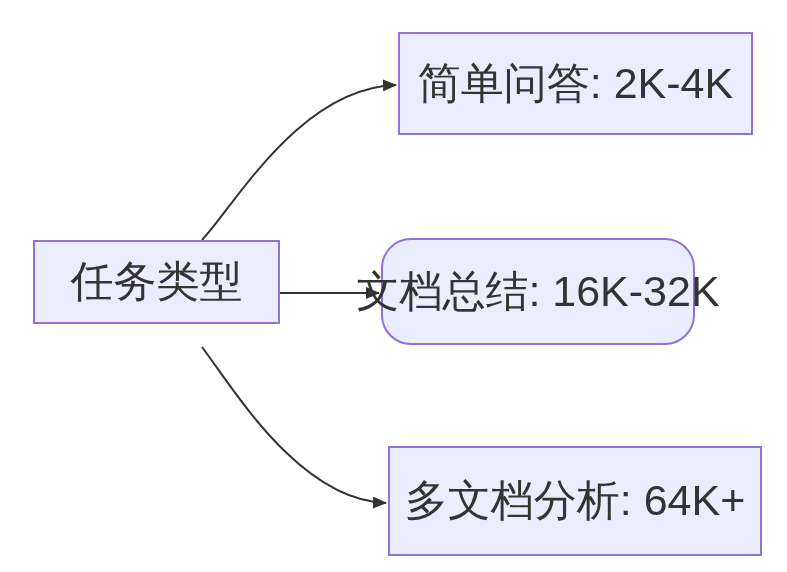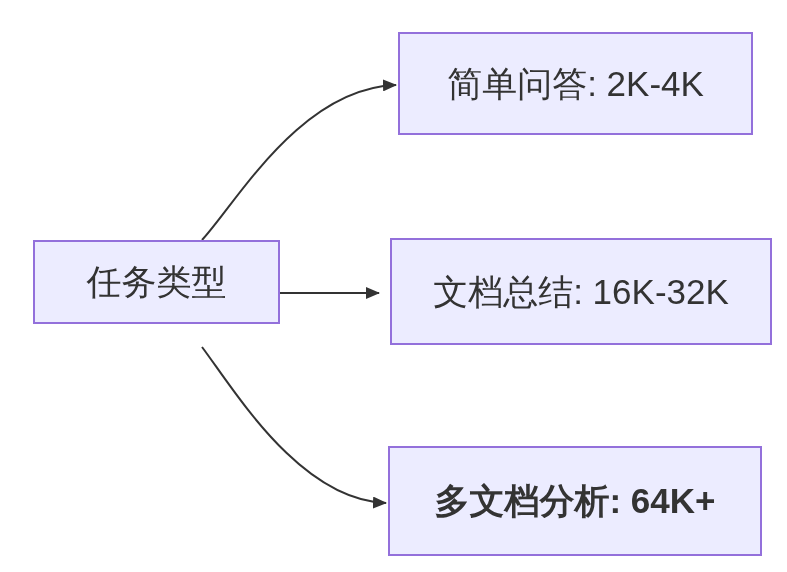--- a/index.html
+++ b/index.html
@@ -22,32 +22,32 @@
     width: 787px;
     height: 572px;
     pointer-events: none;
   }
   .node {
     position: absolute;
     box-sizing: border-box;
     background: #ECECFF;
     border: 2px solid #9370DB;
     color: #333333;
-    font-size: 35px;
+    font-size: 43px;
     line-height: 1.2;
     display: flex;
     align-items: center;
     justify-content: center;
     text-align: center;
     white-space: nowrap;
   }
   .node-root    { left: 33px;  top: 240px; width: 247px; height: 84px; }
   .node-branch1 { left: 398px; top: 32px;  width: 355px; height: 103px; }
-  .node-branch2 { left: 390px; top: 238px; width: 382px; height: 107px; }
-  .node-branch3 { left: 388px; top: 446px; width: 374px; height: 110px; font-weight: bold; }
+  .node-branch2 { left: 381px; top: 238px; width: 314px; height: 107px; border-radius: 30px; }
+  .node-branch3 { left: 388px; top: 446px; width: 374px; height: 110px; }
   .edge {
     fill: none;
     stroke: #333333;
     stroke-width: 2px;
   }
   .arrowhead-fill {
     fill: #333333;
     stroke: none;
   }
 </style>

